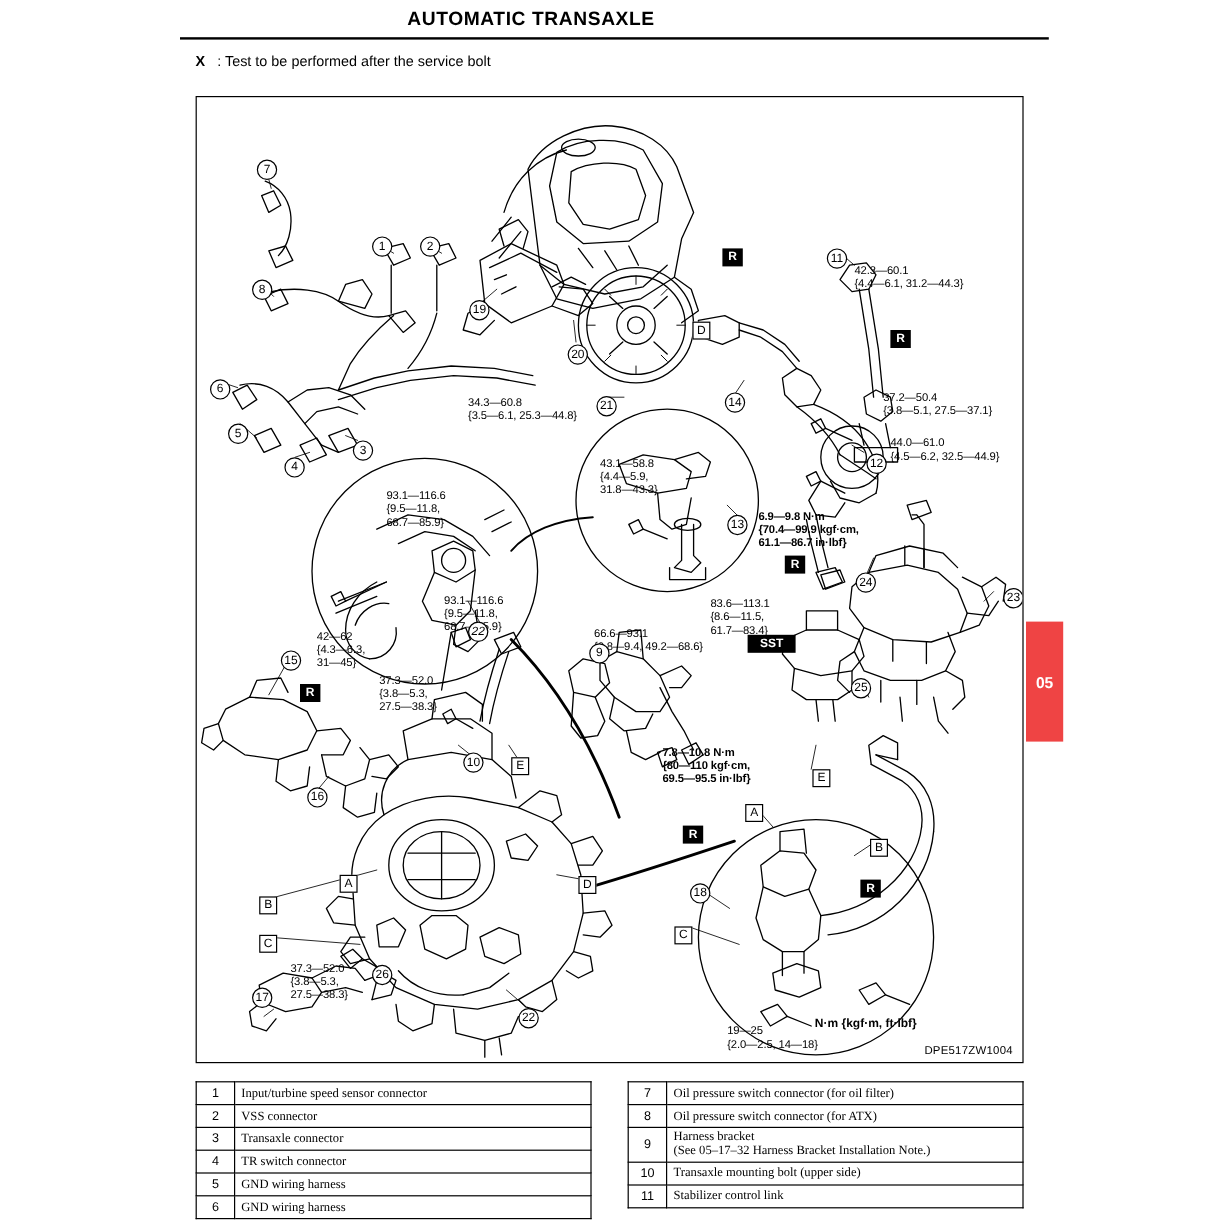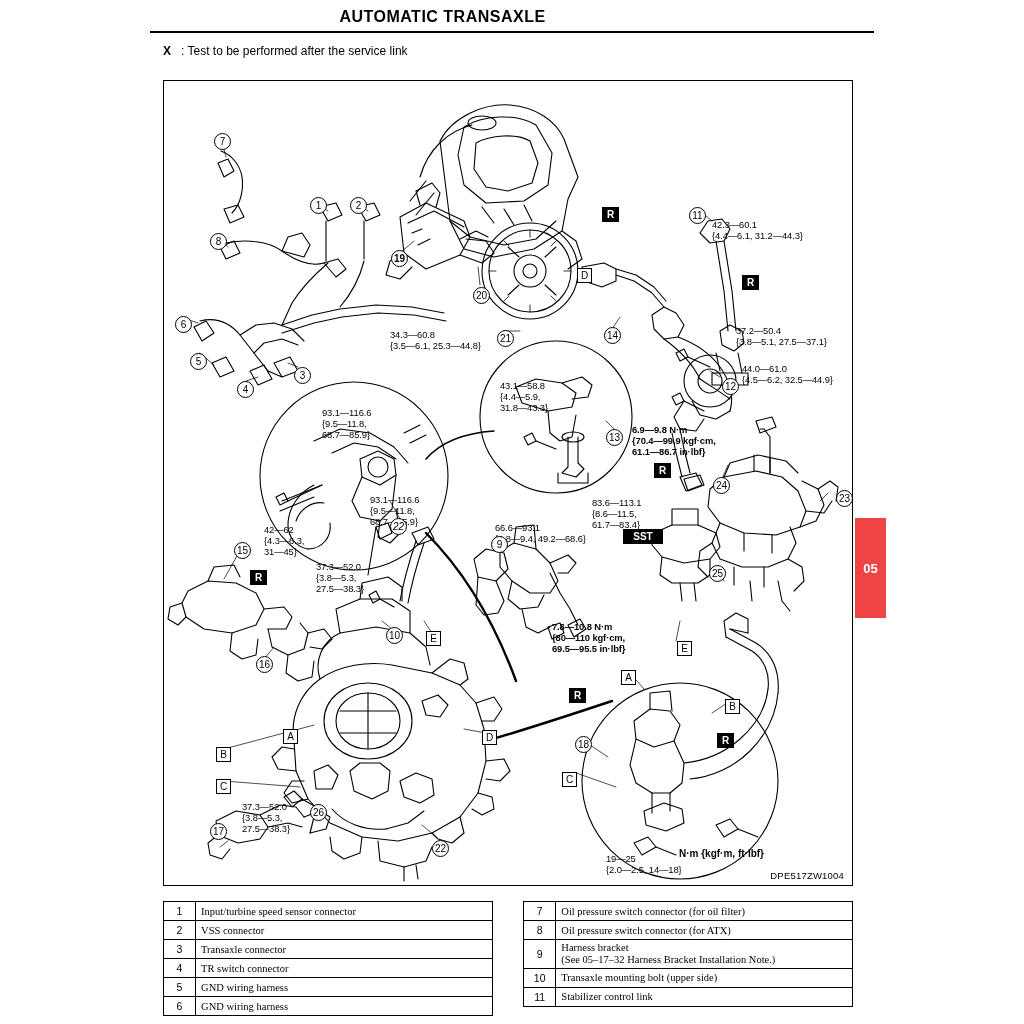--- a/index.html
+++ b/index.html
@@ -169,21 +169,21 @@
 </style>
 </head>
 <body>
 
 <div class="page">
 
   <div class="header-title">AUTOMATIC TRANSAXLE</div>
   <div class="header-rule"></div>
 
   <div class="note-line">
-    <span class="x-mark">X</span><span>: Test to be performed after the service link</span>
+    <span class="x-mark">X</span><span>: Test to be performed after the service bolt</span>
   </div>
 
   <div class="side-tab">05</div>
 
   <div class="figure">
 
     <svg width="688" height="804" viewBox="0 0 688 804">
       <g fill="none" stroke="#000" stroke-width="1.1" stroke-linejoin="round" stroke-linecap="round">
 
         <path d="M276 60 C288 36 320 22 346 24 C372 26 392 40 400 58 L414 96 L404 118 L398 150 L370 168 L330 176 L300 168 L286 140 Z"></path>
@@ -486,21 +486,21 @@
     <div class="cnum" style="left:327px; top:455px;">9</div>
     <div class="cnum" style="left:222px; top:546px;">10</div>
     <div class="cnum" style="left:525px; top:126px;">11</div>
     <div class="cnum" style="left:558px; top:297px;">12</div>
     <div class="cnum" style="left:442px; top:348px;">13</div>
     <div class="cnum" style="left:440px; top:246px;">14</div>
     <div class="cnum" style="left:70px; top:461px;">15</div>
     <div class="cnum" style="left:92px; top:575px;">16</div>
     <div class="cnum" style="left:46px; top:722px;margin-top:20px;">17</div>
     <div class="cnum" style="left:411px; top:655px;">18</div>
-    <div class="cnum" style="left:227px; top:169px;font-weight:bold;">19</div>
+    <div class="cnum" style="left:227px; top:169px;">19</div>
     <div class="cnum" style="left:309px; top:206px;">20</div>
     <div class="cnum" style="left:333px; top:249px;">21</div>
     <div class="cnum" style="left:226px; top:437px;font-style:italic;">22</div>
     <div class="cnum" style="left:672px; top:409px;">23</div>
     <div class="cnum" style="left:549px; top:396px;">24</div>
     <div class="cnum" style="left:545px; top:484px;">25</div>
     <div class="cnum" style="left:146px; top:723px;">26</div>
     <div class="cnum" style="left:268px; top:759px;">22</div>
 
     <div class="lnum" style="left:119px; top:648px;">A</div>

